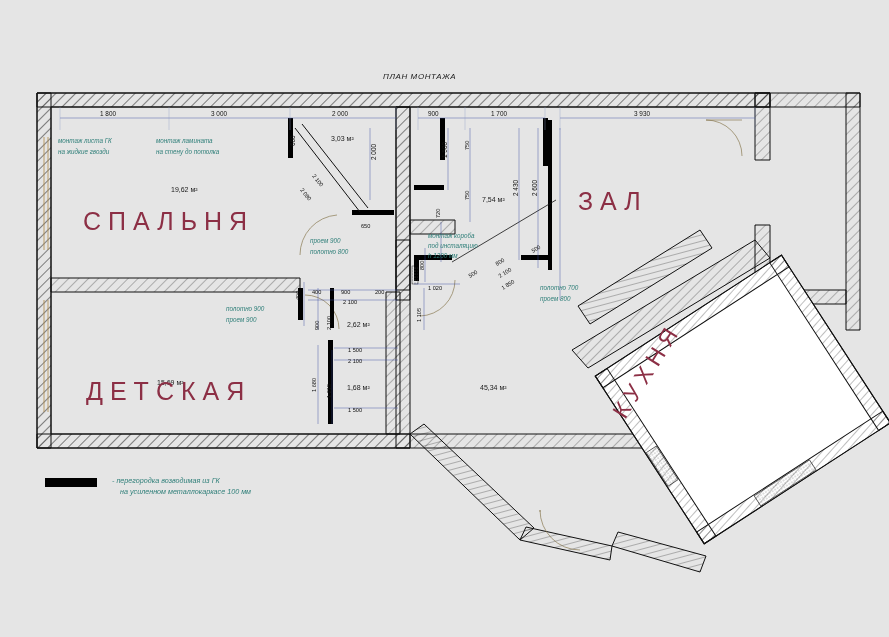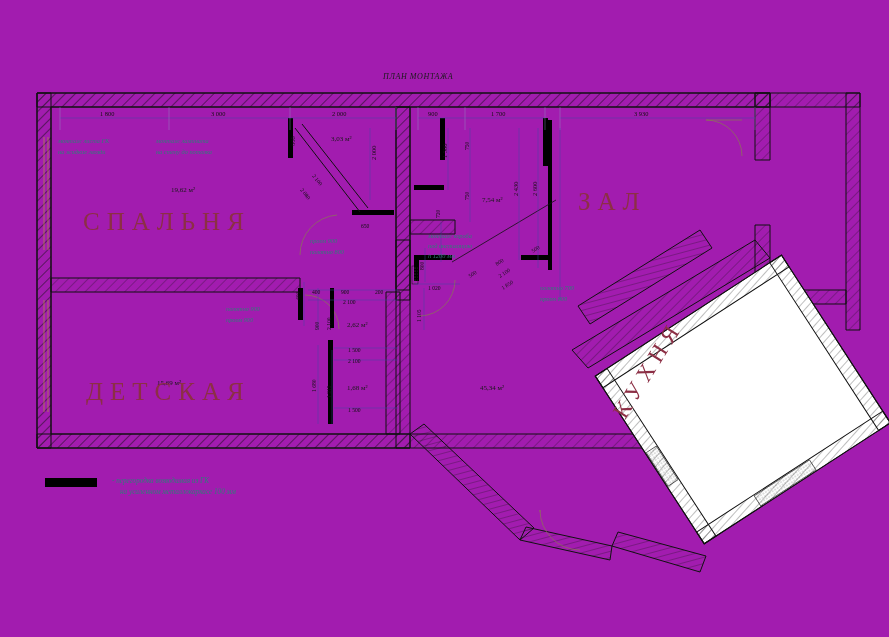--- a/index.html
+++ b/index.html
@@ -1,18 +1,18 @@
 <!DOCTYPE html>
 <html><head>
 <meta charset="utf-8">
 <style>
   html,body{margin:0;padding:0;background:#fff;}
   body{width:889px;height:637px;overflow:hidden;
        font-family:"Liberation Sans","DejaVu Sans",sans-serif;}
-  #stage{position:relative;width:889px;height:637px;background:#a21caf;font-family:Liberation Serif, serif;}
+  #stage{position:relative;width:889px;height:637px;background:#e5e5e5;}
   svg{position:absolute;left:0;top:0;}
   .plan-title{font-style:italic;font-size:8px;fill:#1a1a1a;letter-spacing:.6px;}
   .room-name{fill:#8c2f45;font-size:25px;letter-spacing:7px;font-weight:400;}
   .room-name.small{font-size:23px;letter-spacing:6px;}
   .area-label{fill:#1a1a1a;font-size:7px;}
   .dim{fill:#111;font-size:6.4px;}
   .dim.sm{font-size:5.6px;}
   .note{fill:#2f7f79;font-size:7px;font-style:italic;}
   .note.sm{font-size:6.3px;}
   .legend-note{fill:#2f7f79;font-size:7.2px;font-style:italic;}

